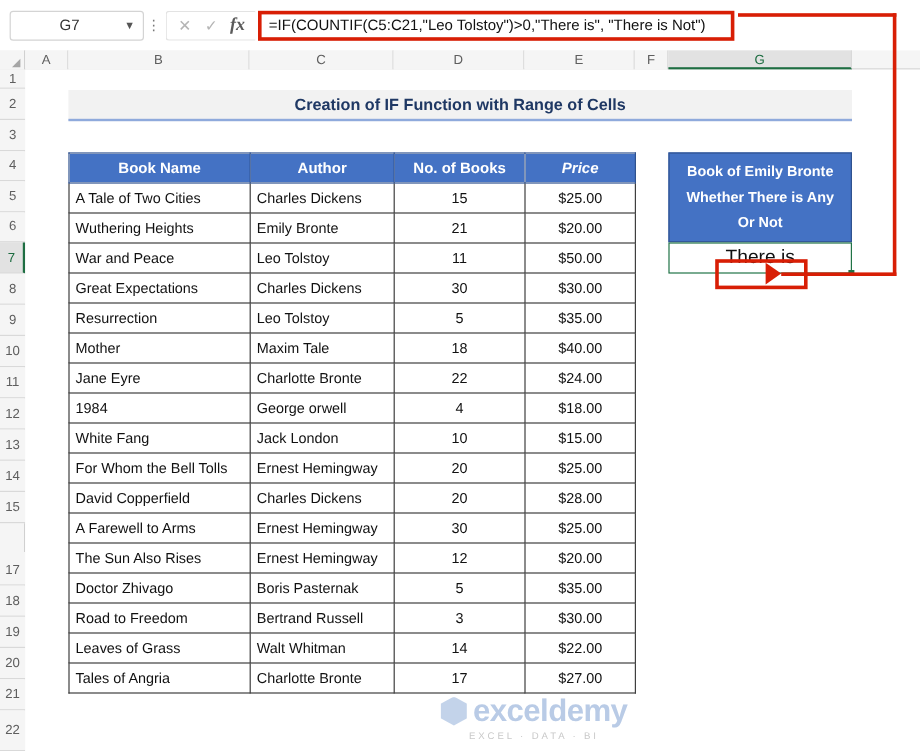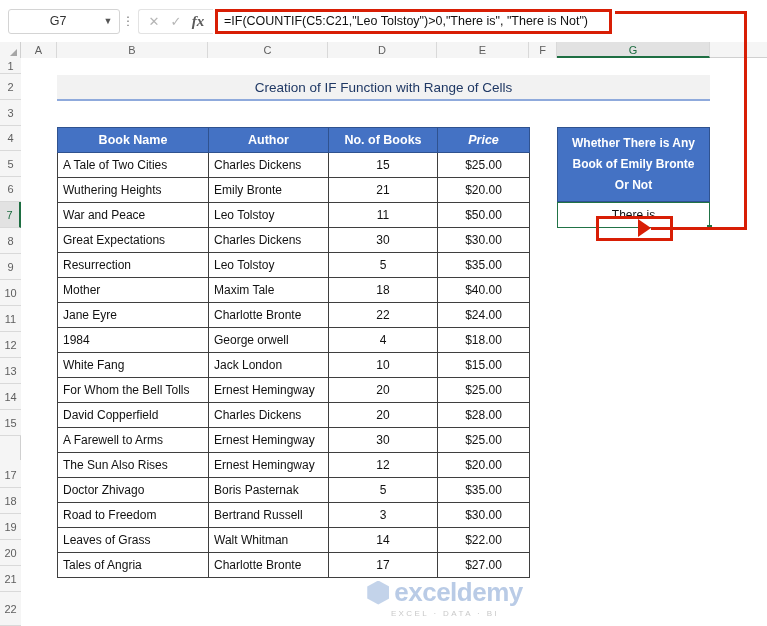--- a/index.html
+++ b/index.html
@@ -110,21 +110,21 @@
     background:#ffffff;
     overflow:hidden;
   }
 
   
   .title-banner{
     position:absolute;
     background:#f2f2f2;
     border-bottom:2px solid #8faadc;
     display:flex;align-items:center;justify-content:center;
-    font-weight:normal;font-size:13.5px;color:#1f3864;
+    font-weight:bold;font-size:13.5px;color:#1f3864;
     box-sizing:border-box;
   }
 
   
   .tbl{position:absolute;border-collapse:collapse;table-layout:fixed;}
   .tbl th,.tbl td{
     border:1px solid #3f3f3f;
     height:25px;padding:0 5px;
     font-size:12px;color:#111;
     box-sizing:border-box;
@@ -152,21 +152,21 @@
     border:1.5px solid #217346;
     background:#ffffff;
     box-sizing:border-box;
   }
   .sel-handle{
     position:absolute;width:5px;height:5px;background:#217346;
   }
   .res-value{
     position:absolute;
     display:flex;align-items:center;justify-content:center;
-    font-size:12px;color:#111;
+    font-size:16px;color:#111;
   }
 
   
   .ann{position:absolute;background:#d81e05;}
   .ann-box{
     position:absolute;border:3px solid #d81e05;box-sizing:border-box;
     background:transparent;
   }
   .arrow-head{
     position:absolute;
@@ -365,22 +365,22 @@
           <tr>
             <td class="c-left">Tales of Angria</td>
             <td class="c-left">Charlotte Bronte</td>
             <td class="c-center">17</td>
             <td class="c-center">$27.00</td>
           </tr>
         </tbody>
     </table>
 
     <div class="res-head" id="res-head" style="left: 536px; top: 69px; width: 153px; height: 75px;">
+        <div>Book of Emily Bronte</div>
         <div>Whether There is Any</div>
-        <div>Book of Emily Bronte</div>
         <div>Or Not</div>
       </div>
 
     <div class="sel-cell" id="sel-cell" style="left: 536px; top: 144px; width: 153px; height: 26px;">
       <div class="sel-handle" id="sel-handle" style="right: -3px; bottom: -3px;"></div>
     </div>
     <div class="res-value" id="res-value" style="left: 536px; top: 144px; width: 153px; height: 26px;">There is</div>
 
     <div class="wm" id="watermark" style="left: 309px; top: 519px; width: 230px;">
       <div class="wm-main">

